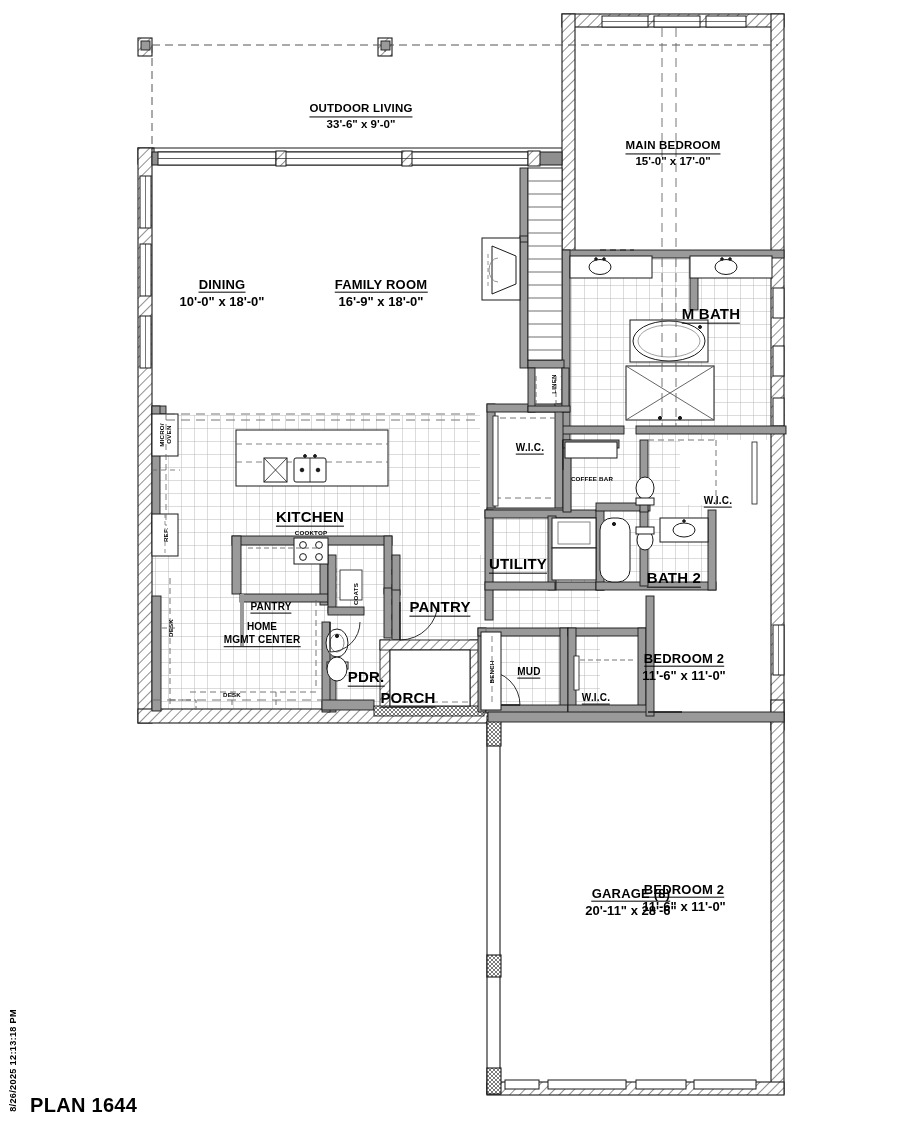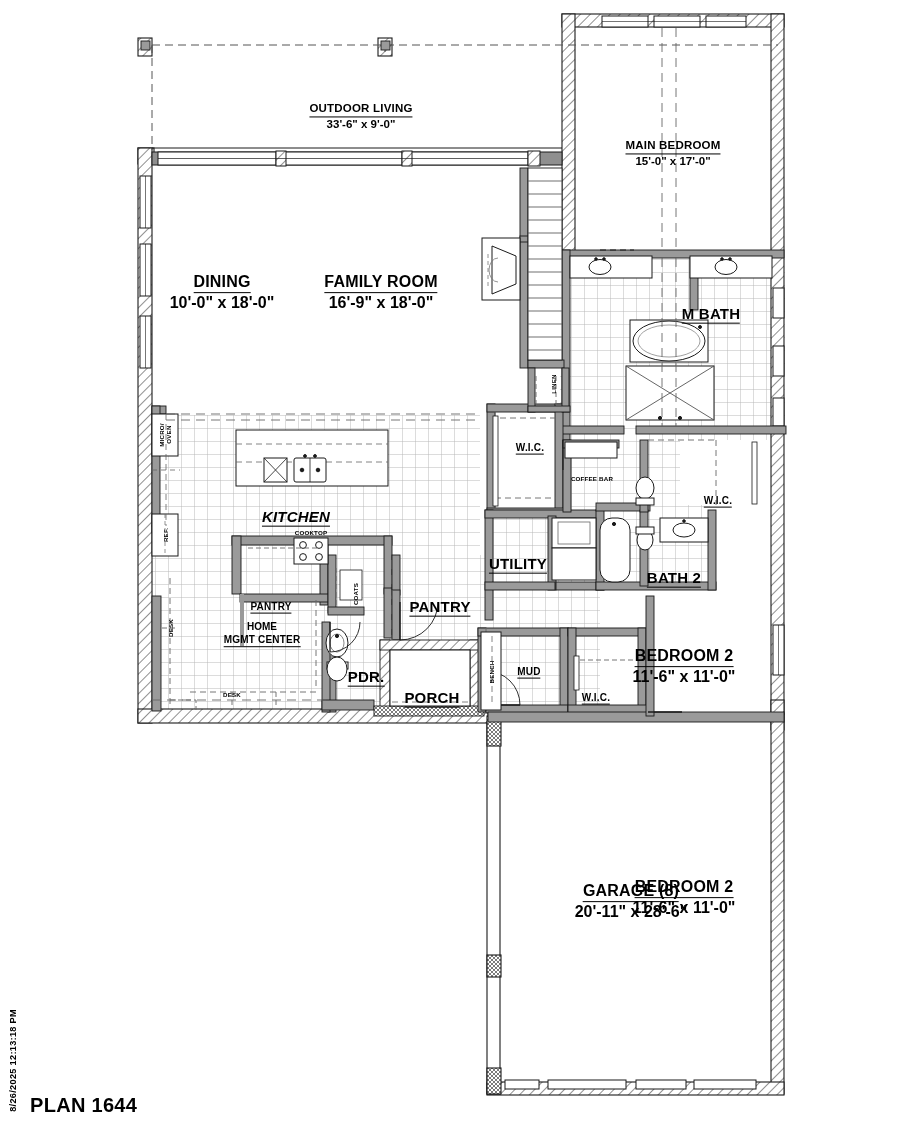--- a/index.html
+++ b/index.html
@@ -8,21 +8,21 @@
   #plan{position:absolute;left:0;top:0;width:900px;height:1125px;}
 
   
   .lbl{position:absolute;text-align:center;white-space:nowrap;
        transform:translate(-50%,-50%);line-height:1.18;}
   .lbl .nm{font-weight:bold;letter-spacing:.2px;display:inline-block;
            border-bottom:1.2px solid #000;padding-bottom:0px;margin-top:28px;}
   .lbl .dim{font-weight:bold;display:block;margin-top:1px;}
 
   .sz13{font-size:11.5px;}
-  .sz12{font-size:16px;}
+  .sz12{font-size:13px;}
   .sz11{font-size:15px;}
   .sz9 {font-size:10px;}
 
   
   .tag{position:absolute;font-size:6.2px;font-weight:bold;white-space:nowrap;
        transform:translate(-50%,-50%);text-align:center;letter-spacing:.2px;}
   .tag.rot{writing-mode:vertical-rl;transform:translate(-50%,-50%) rotate(180deg);}
 
   
   #title{position:absolute;left:30px;top:1094px;font-size:20px;font-weight:bold;
@@ -437,42 +437,42 @@
 
 <div class="lbl sz12" style="left:631px;top:888px;">
   <span class="nm">GARAGE (8)</span>
   <span class="dim">20'-11" x 28'-6"</span>
 </div>
 
 <div class="lbl sz11" style="left:711px;top:300px;">
   <span class="nm">M BATH</span>
 </div>
 
-<div class="lbl sz11" style="left:296px;top:503px;font-style:italic;">
+<div class="lbl sz11" style="left:310px;top:503px;">
   <span class="nm">KITCHEN</span>
 </div>
 
 <div class="lbl sz9" style="left:271px;top:593px;">
   <span class="nm">PANTRY</span>
 </div>
 
 <div class="lbl sz9" style="left:226px;top:634px;margin-left:36px;">
   <span style="font-weight:bold;">HOME</span>
   <span class="nm" style="display:block;margin-top:1px;">MGMT CENTER</span>
 </div>
 
 <div class="lbl sz11" style="left:518px;top:550px;">
   <span class="nm">UTILITY</span>
 </div>
 
 <div class="lbl sz11" style="left:440px;top:593px;">
   <span class="nm">PANTRY</span>
 </div>
 
-<div class="lbl sz11" style="left:432px;top:684px;">
+<div class="lbl sz11" style="left:408px;top:684px;">
   <span class="nm">PORCH</span>
 </div>
 
 <div class="lbl sz9" style="left:529px;top:658px;">
   <span class="nm">MUD</span>
 </div>
 
 <div class="lbl sz11" style="left:366px;top:663px;">
   <span class="nm">PDR.</span>
 </div>

